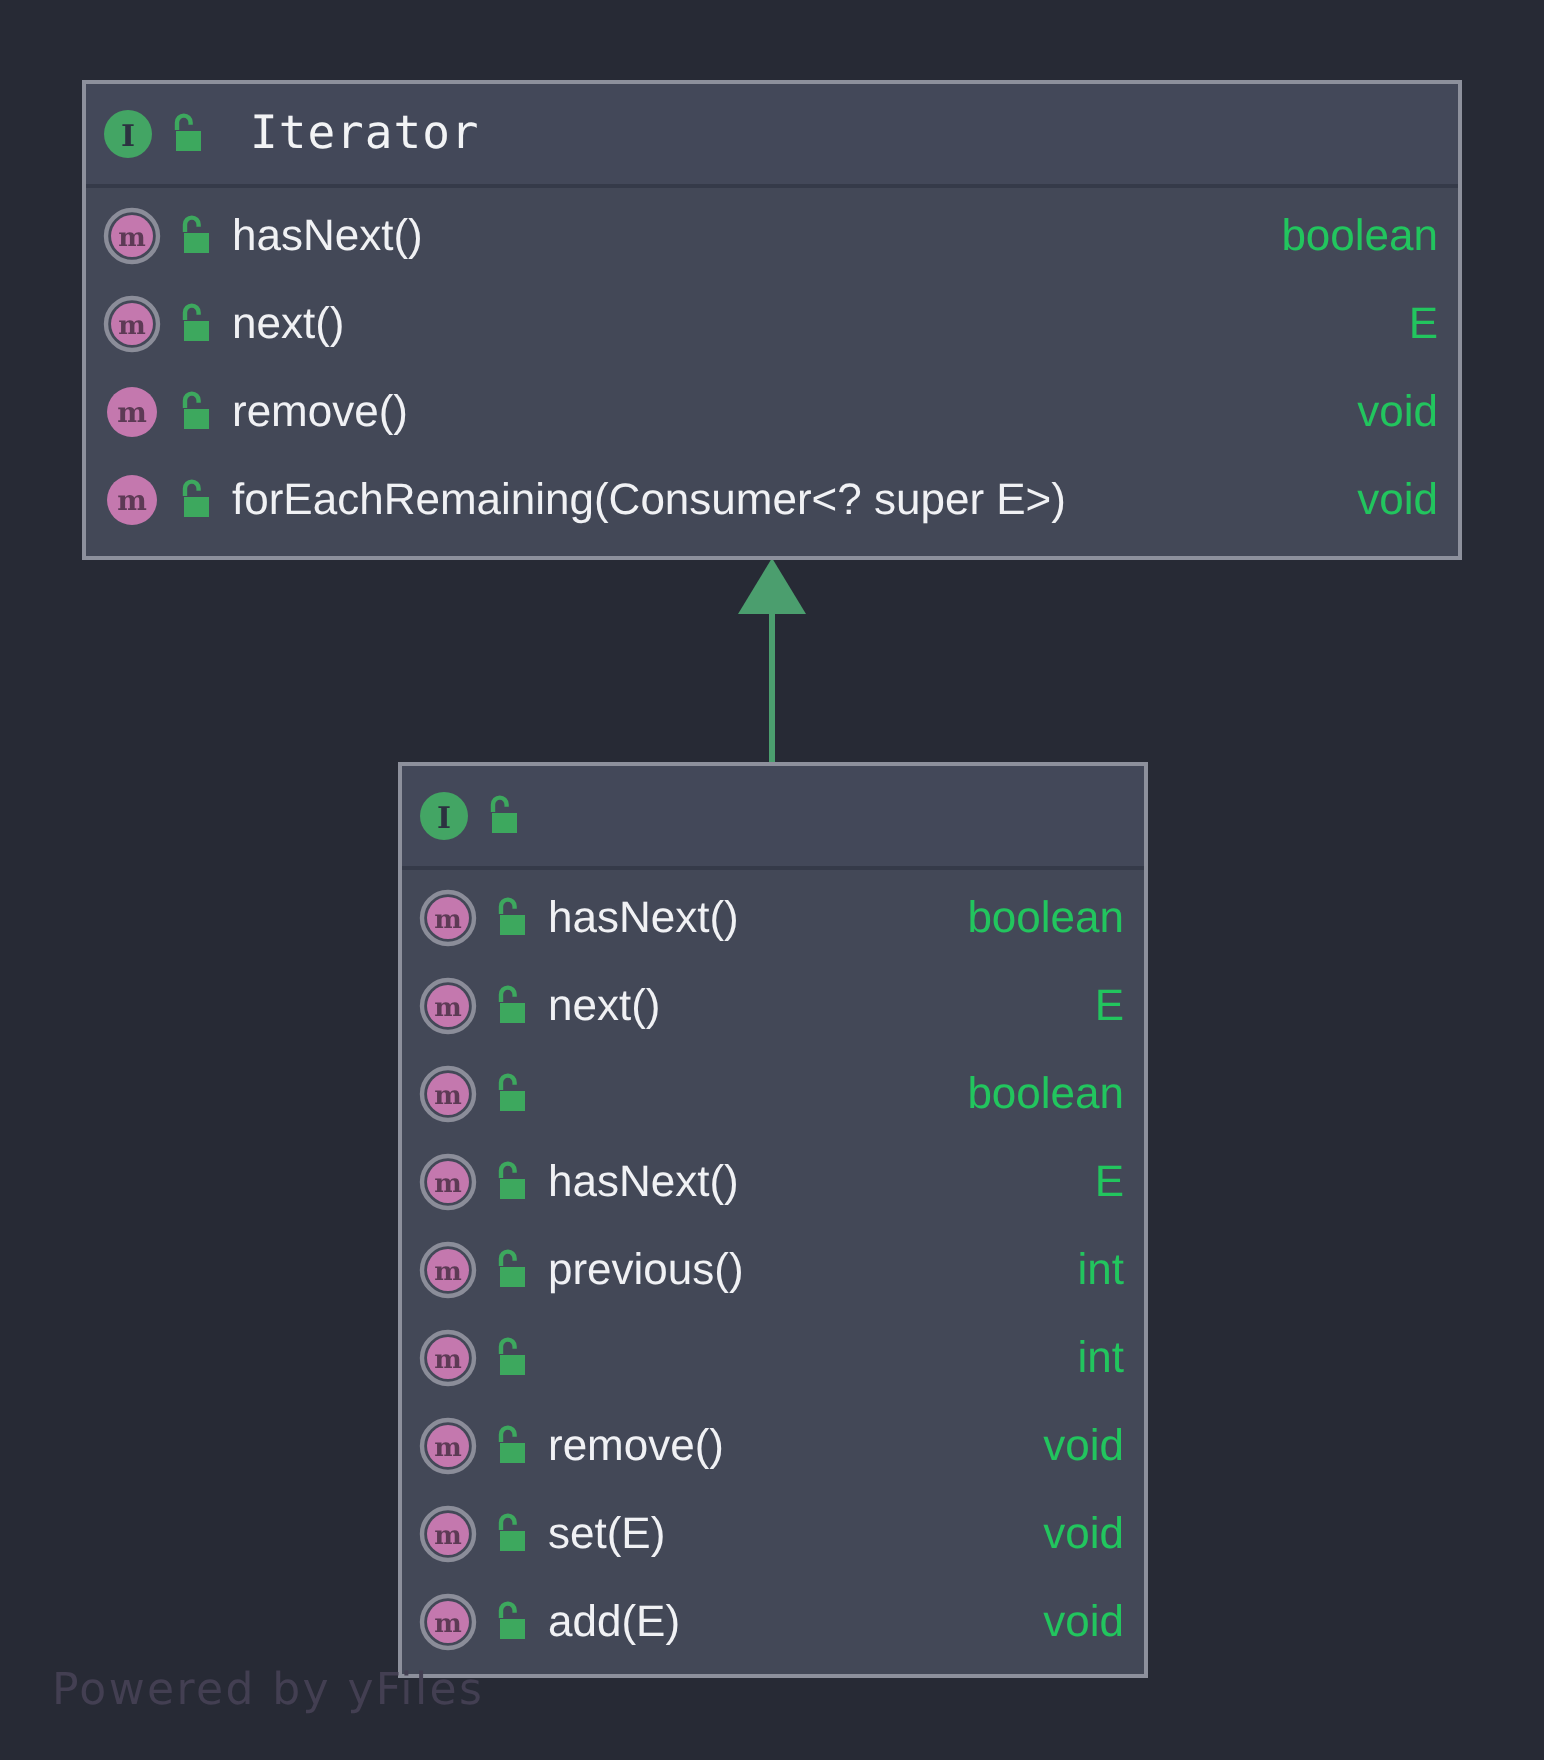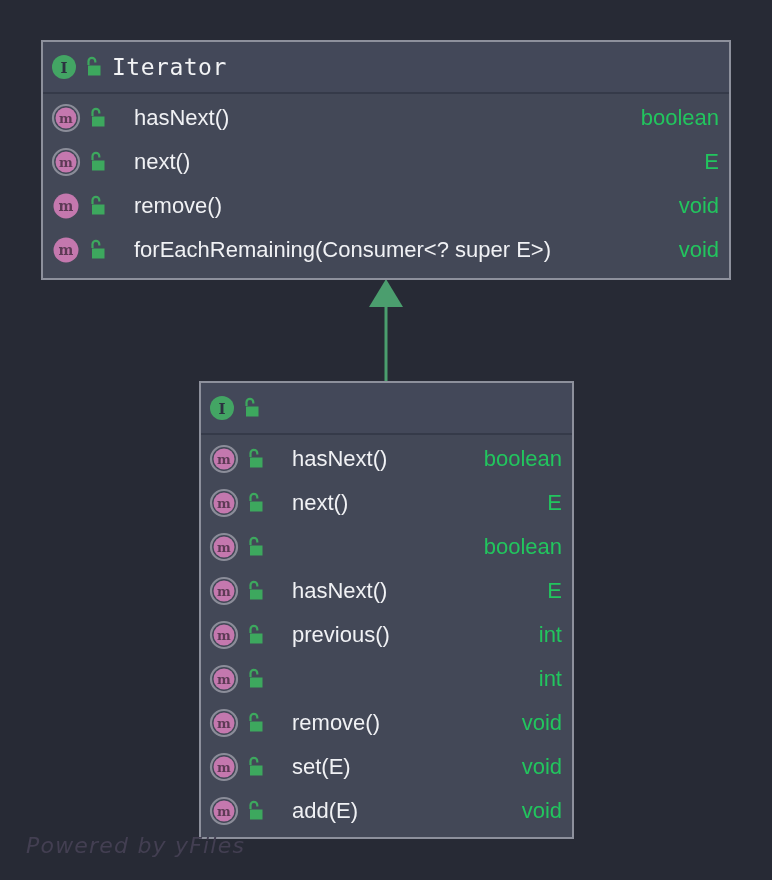--- a/index.html
+++ b/index.html
@@ -40,42 +40,42 @@
     padding: 0 10px 0 8px;
     gap: 7px;
   }
 
   .uml-title {
     font-family: "DejaVu Sans Mono", "Liberation Mono", monospace;
     font-size: 23px;
     color: #f2f3f5;
     letter-spacing: 0.5px;
     white-space: nowrap;
-    margin-left: 2px;
+    margin-left: 15px;
   }
 
   .uml-members {
     display: flex;
     flex-direction: column;
     padding: 2px 0 4px 0;
   }
 
   .member-row {
     display: flex;
     align-items: center;
     height: 44px;
     padding: 0 10px 0 8px;
     gap: 7px;
     white-space: nowrap;
   }
 
   .member-name {
     font-size: 22px;
     color: #f0f1f4;
-    margin-left: 20px;
+    margin-left: 2px;
   }
 
   .member-type {
     font-size: 22px;
     color: #22c55e;
     margin-left: auto;
     padding-left: 10px;
   }
 
   
@@ -97,21 +97,20 @@
   
   .watermark {
     position: absolute;
     left: 26px;
     top: 833px;
     font-family: "DejaVu Sans", sans-serif;
     font-size: 22px;
     letter-spacing: 1.2px;
     color: #433f52;
     user-select: none;
-    font-style: italic;
   }
 </style>
 </head>
 <body>
 
 <div class="canvas">
 
   <svg class="connector" width="772" height="880">
     <line x1="386" y1="381" x2="386" y2="300" stroke="#4b9e6e" stroke-width="3"></line>
     <polygon points="386,279 403,307 369,307" fill="#4b9e6e"></polygon>

